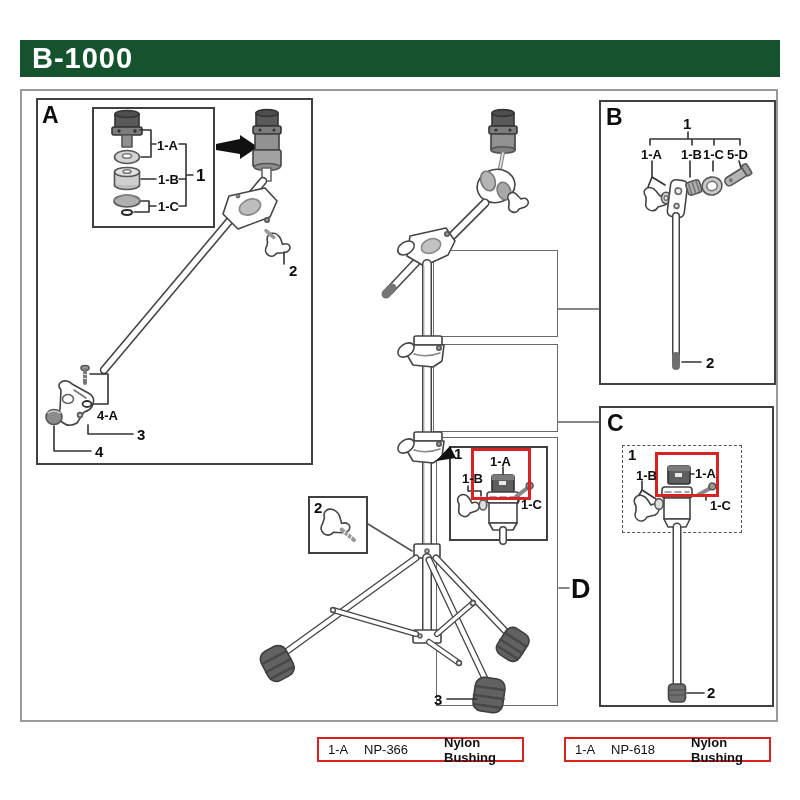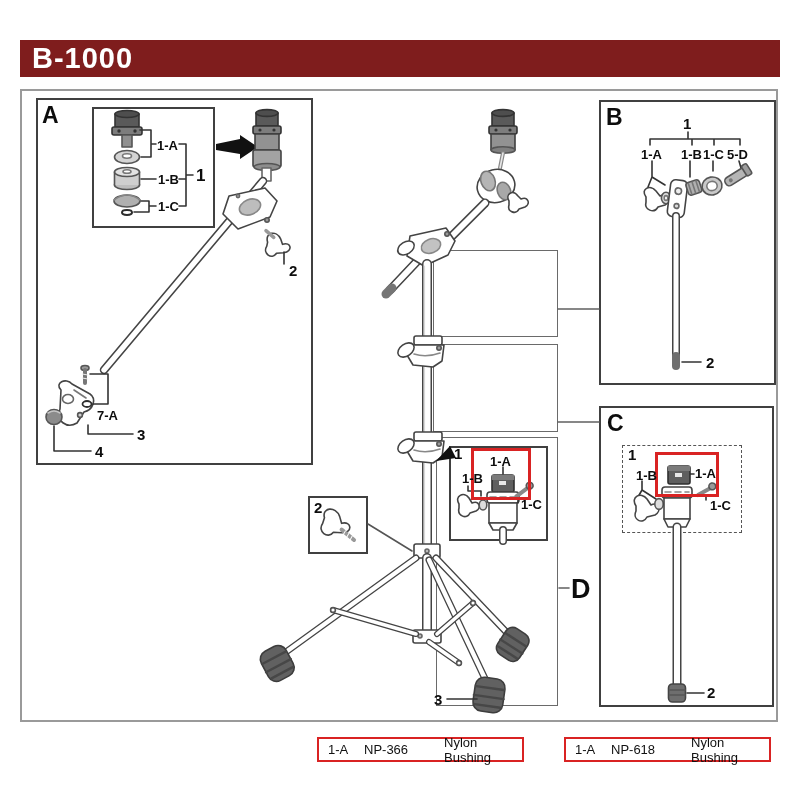--- a/index.html
+++ b/index.html
@@ -1,35 +1,35 @@
 <!DOCTYPE html>
 <html><head>
 <meta charset="utf-8">
 <style>
   :root{ --red:#d92323; --ink:#3f3f3f; --boxline:#404040; --softline:#6a6a6a; }
   html,body{margin:0;padding:0;background:#ffffff;}
   body{width:800px;height:800px;position:relative;font-family:"Liberation Sans",sans-serif;overflow:hidden;}
   .abs{position:absolute;}
-  .header{left:20px;top:40px;width:760px;height:37px;background:#7f1d1d;color:#fff;
+  .header{left:20px;top:40px;width:760px;height:37px;background:#14532d;color:#fff;
           font-size:29px;font-weight:bold;line-height:37px;padding-left:12px;box-sizing:border-box;letter-spacing:1px;}
   .frame{left:20px;top:89px;width:758px;height:633px;border:2px solid #9a9a9a;background:#fff;box-sizing:border-box;}
   .box{border:2px solid var(--boxline);background:#fff;box-sizing:border-box;}
   .thinbox{border:1.5px solid var(--softline);background:transparent;box-sizing:border-box;}
   .dashbox{border:1.5px dashed #555;background:transparent;box-sizing:border-box;}
   .redbox{border:3px solid var(--red);background:transparent;box-sizing:border-box;}
   .lbl{position:absolute;font-size:13px;font-weight:bold;color:#0d0d0d;white-space:nowrap;}
   .lbl-lg{font-size:15px;}
   .lbl-xl{font-size:17px;}
   .sec{position:absolute;font-size:23px;font-weight:bold;color:#0d0d0d;}
   .sec-d{font-size:27px;}
   .ptable{position:absolute;width:207px;height:25px;border:2.5px solid var(--red);background:#fff;
           display:flex;align-items:center;font-size:13px;color:#111;box-sizing:border-box;}
   .pt-ref{margin-left:9px;width:36px;}
   .pt-no{width:80px;}
-  .pt-desc{flex:1;}
+  .pt-desc{flex:1;font-weight:bold;}
   svg{position:absolute;left:0;top:0;pointer-events:none;}
 </style>
 </head>
 <body>
 
 <div class="abs header">B-1000</div>
 
 <div class="abs frame"></div>
 
 <div class="abs box" style="left:36px;top:98px;width:277px;height:367px"></div>
@@ -301,21 +301,21 @@
 <div class="sec" style="left:42px;top:102px">A</div>
 <div class="sec" style="left:606px;top:104px">B</div>
 <div class="sec" style="left:607px;top:410px">C</div>
 <div class="sec sec-d" style="left:571px;top:574px">D</div>
 
 <div class="lbl" style="left:157px;top:138px">1-A</div>
 <div class="lbl" style="left:158px;top:172px">1-B</div>
 <div class="lbl" style="left:158px;top:199px">1-C</div>
 <div class="lbl lbl-xl" style="left:196px;top:166px">1</div>
 <div class="lbl lbl-lg" style="left:289px;top:262px">2</div>
-<div class="lbl" style="left:97px;top:408px">7-A</div>
+<div class="lbl" style="left:97px;top:408px">4-A</div>
 <div class="lbl lbl-lg" style="left:137px;top:426px">3</div>
 <div class="lbl lbl-lg" style="left:95px;top:443px">4</div>
 
 <div class="lbl lbl-lg" style="left:683px;top:115px">1</div>
 <div class="lbl" style="left:641px;top:147px">1-A</div>
 <div class="lbl" style="left:681px;top:147px">1-B</div>
 <div class="lbl" style="left:703px;top:147px">1-C</div>
 <div class="lbl" style="left:727px;top:147px">5-D</div>
 <div class="lbl lbl-lg" style="left:706px;top:354px">2</div>
 

